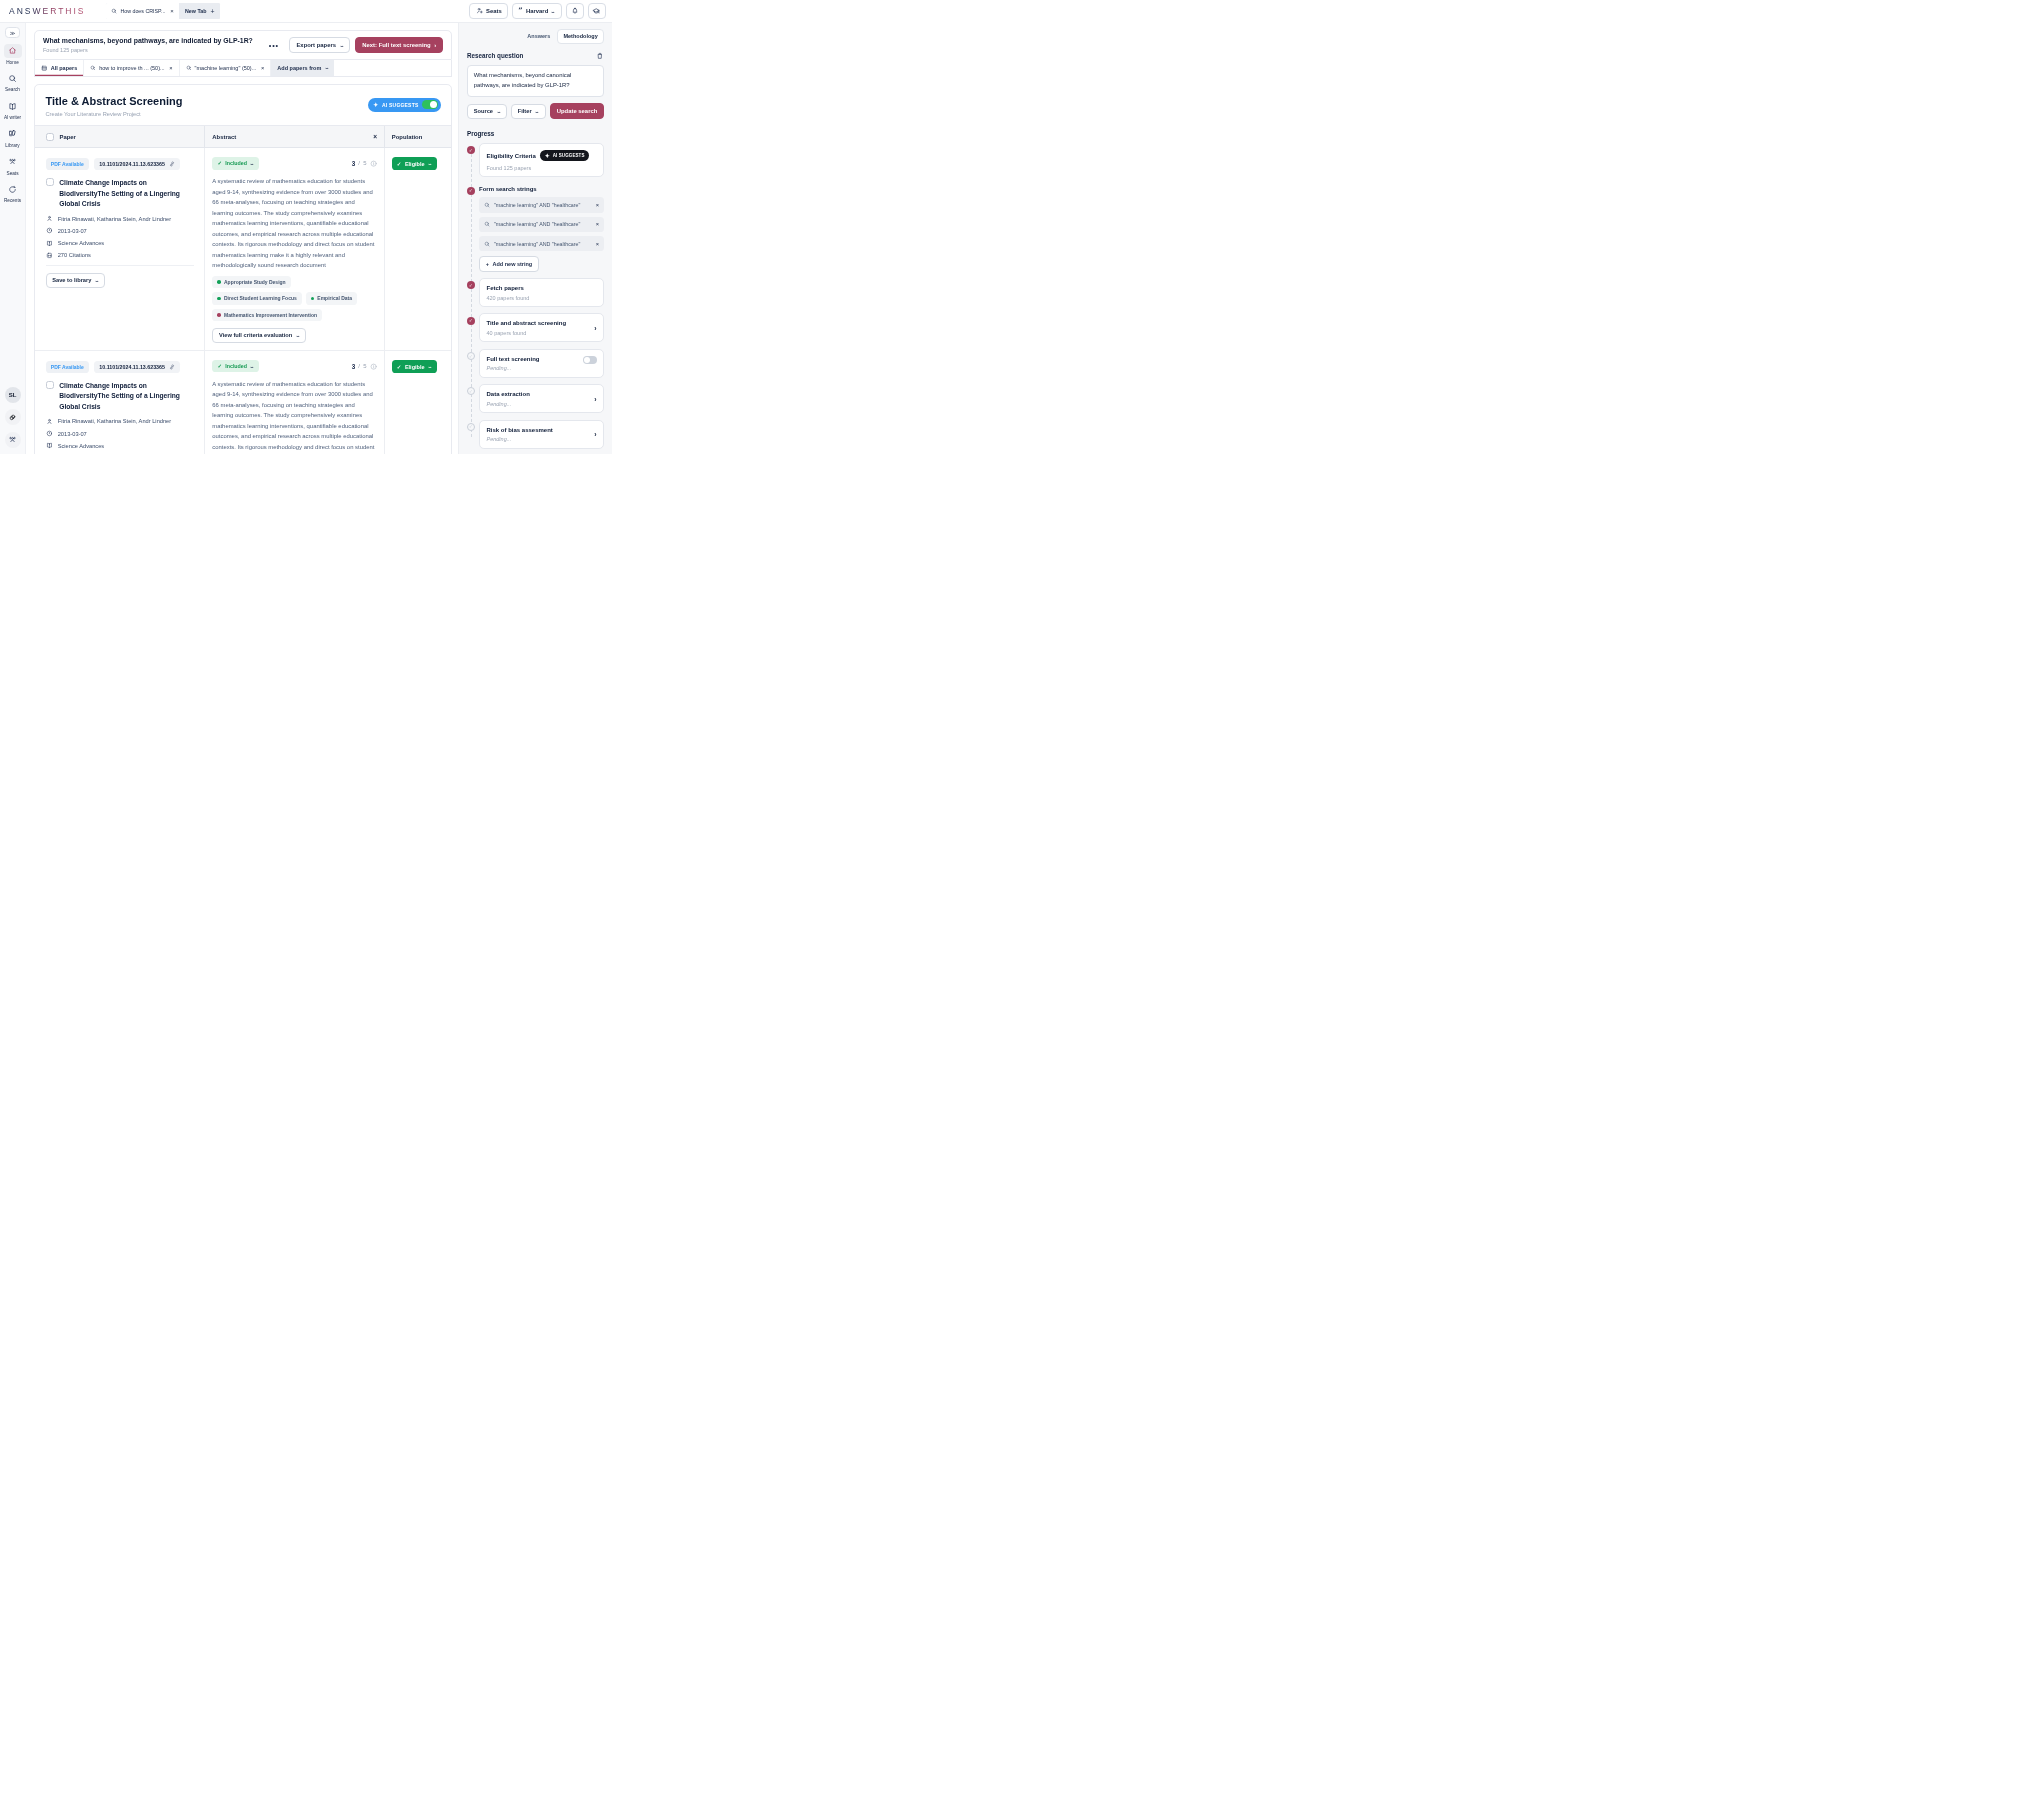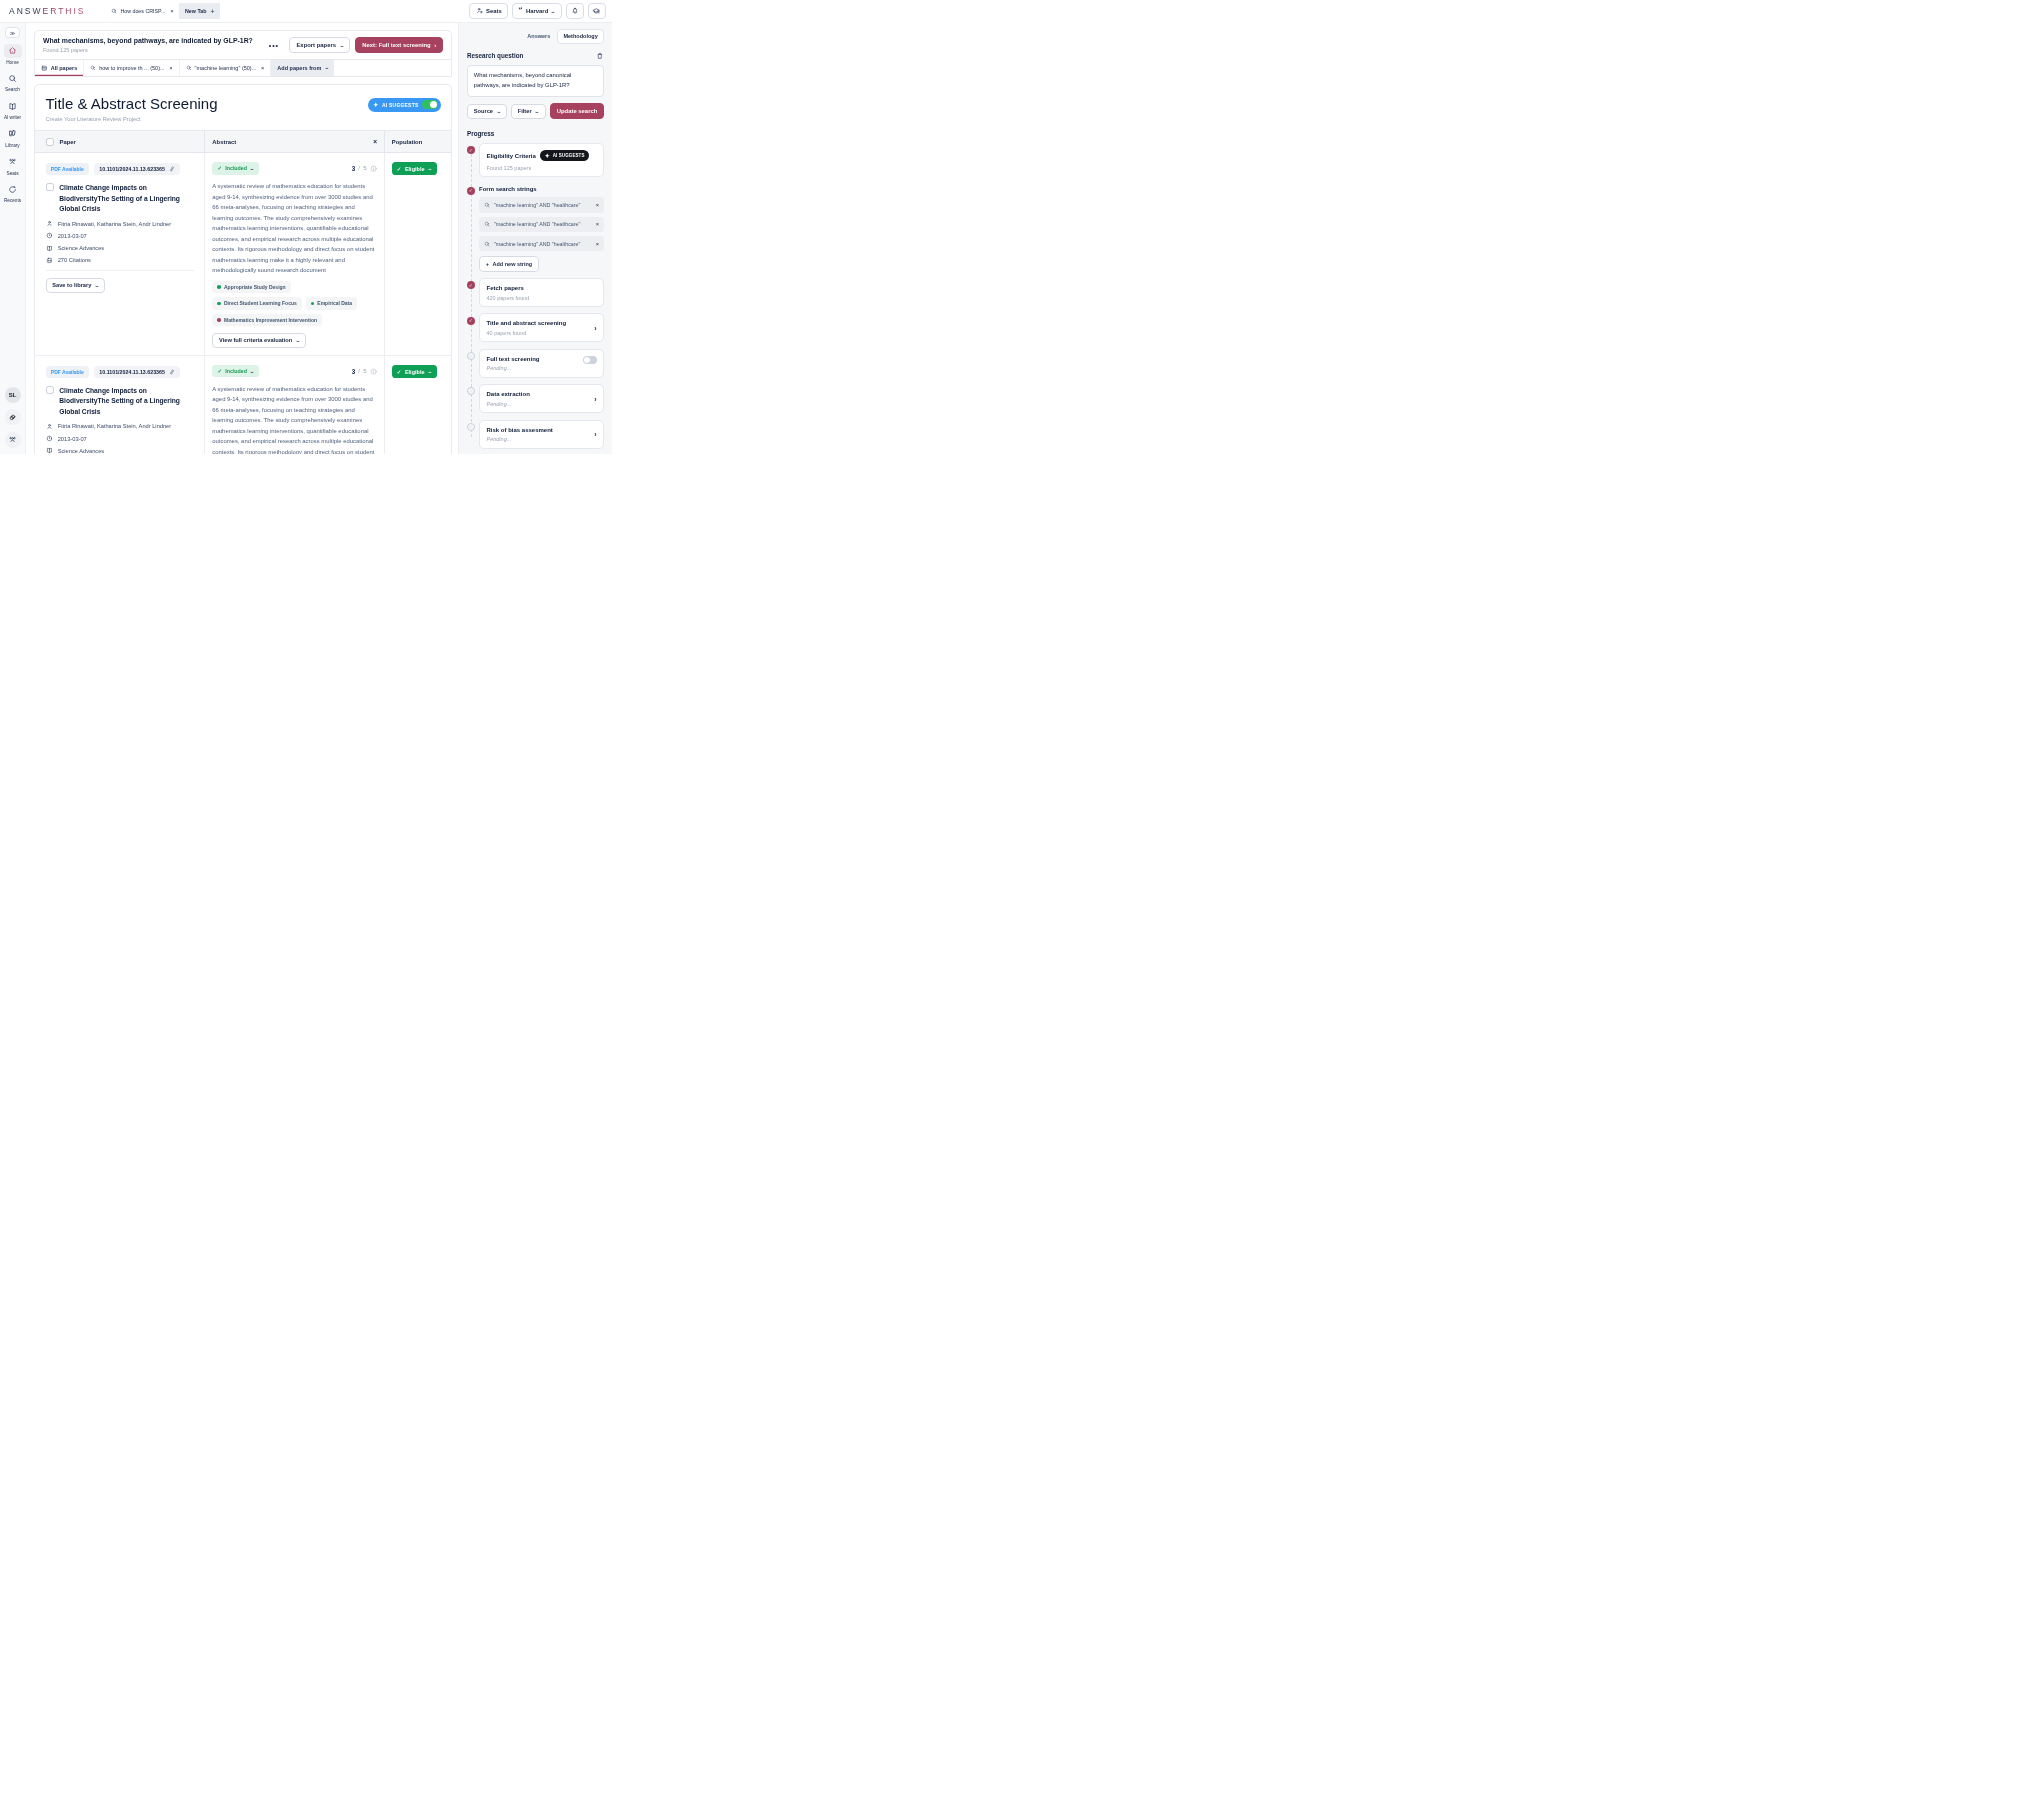--- a/index.html
+++ b/index.html
@@ -61,21 +61,21 @@
   
   .ptabs { display:flex; align-items:stretch; height:17.4px; border:0.4px solid #e8eaf0; border-top:0; border-radius:0 0 0.8px 0.8px; }
   .ptab { display:flex; align-items:center; gap:3.2px; padding:0 6px; font-size:5.5px; color:#1c2b4a; cursor:pointer; border-right:0.4px solid #eef0f4; }
   .ptab.active { font-weight:700; box-shadow:inset 0 -1.2px 0 #a6415f; }
   .ptab .x { font-size:5.7px; margin-left:1.6px; }
   .ptab.add { background:#e9ecf1; font-weight:600; border-right:0; }
 
   
   .content-card { border:0.4px solid #e8eaf0; border-radius:4.9px; margin-top:7.3px; overflow:hidden; }
   .sec-head { display:flex; justify-content:space-between; align-items:flex-start; padding:9.7px 10.5px 0; }
-  .sec-head h1 { font-size:15px; font-weight:400; color:#0d1b33; }
+  .sec-head h1 { font-size:11px; font-weight:700; color:#0d1b33; }
   .subtitle { font-size:5.7px; color:#97a1b2; margin-top:3.6px; }
   .ai-pill { display:inline-flex; align-items:center; gap:3.6px; background:#3898f3; color:#fff;
     border-radius:405px; padding:2.4px 2.8px 2.4px 5.7px; font-size:5px; font-weight:700; letter-spacing:0.2px; margin-top:2.4px; cursor:pointer; }
   .sparkle { font-size:6px; line-height:1; }
   .toggle { width:16px; height:9.3px; border-radius:405px; background:#2ec15e; position:relative; flex-shrink:0; }
   .toggle .knob { position:absolute; top:0.8px; right:0.8px; width:7.7px; height:7.7px; border-radius:50%; background:#fff; }
   .toggle.off { background:#ccd2db; }
   .toggle.off .knob { right:auto; left:0.8px; }
   .toggle.sm { width:14.6px; height:8px; }
   .toggle.sm .knob { width:6.5px; height:6.5px; }

